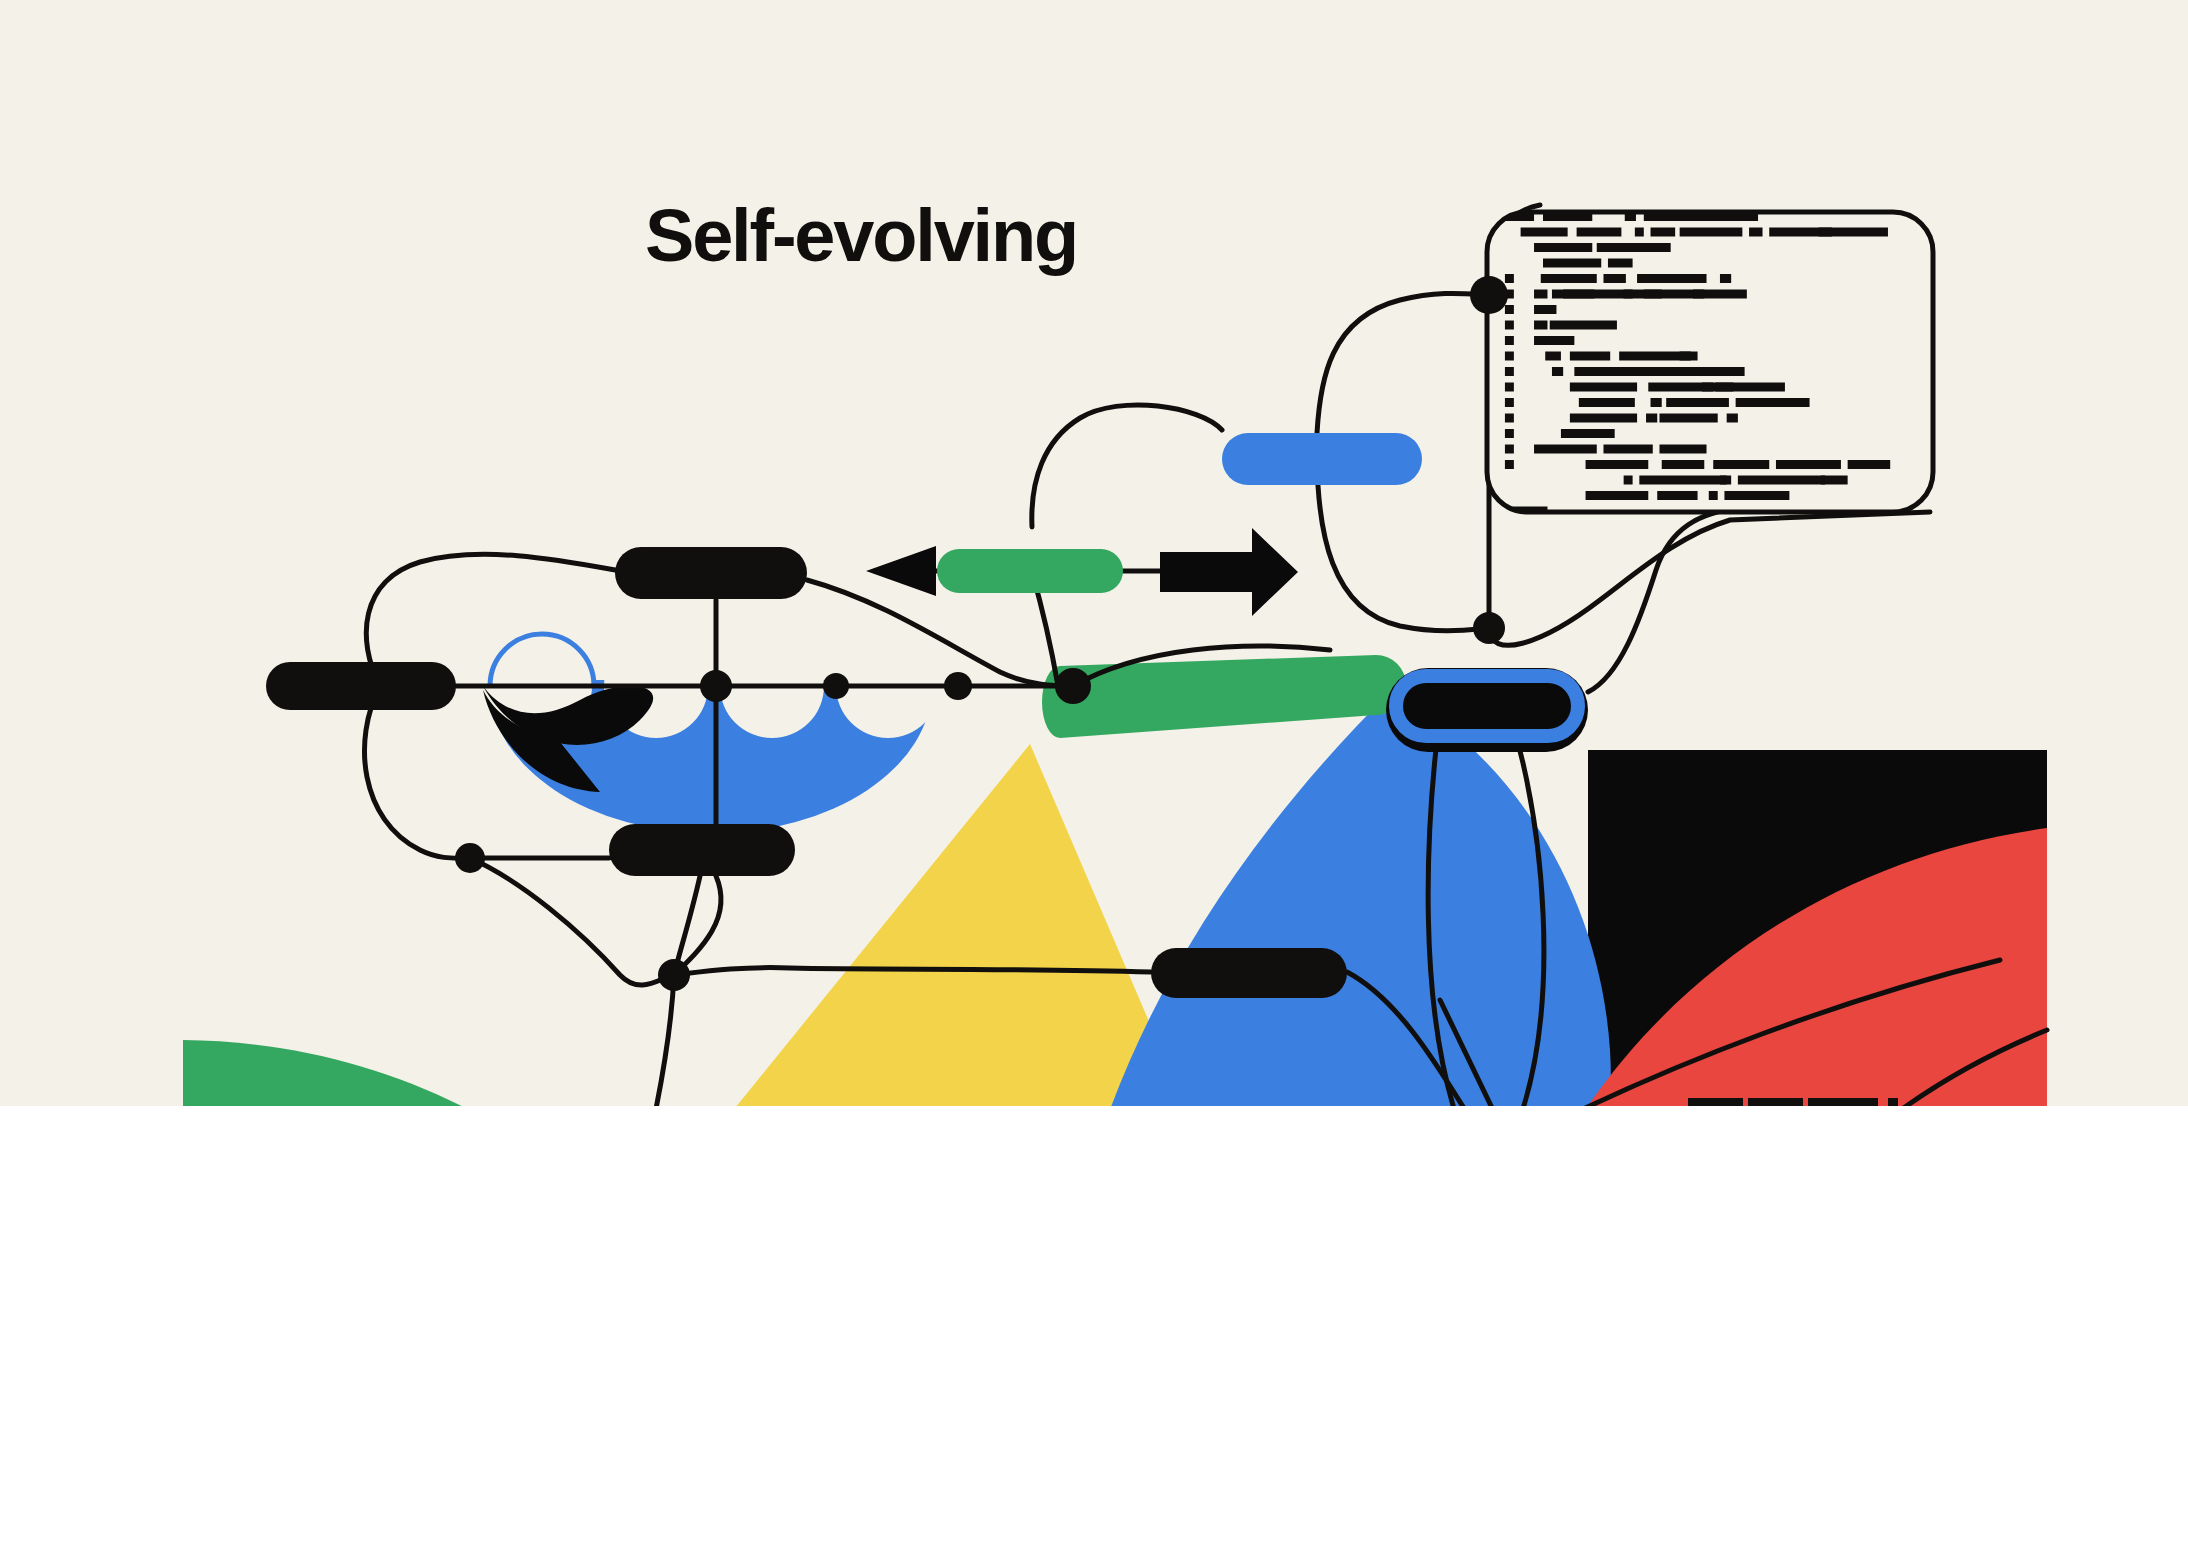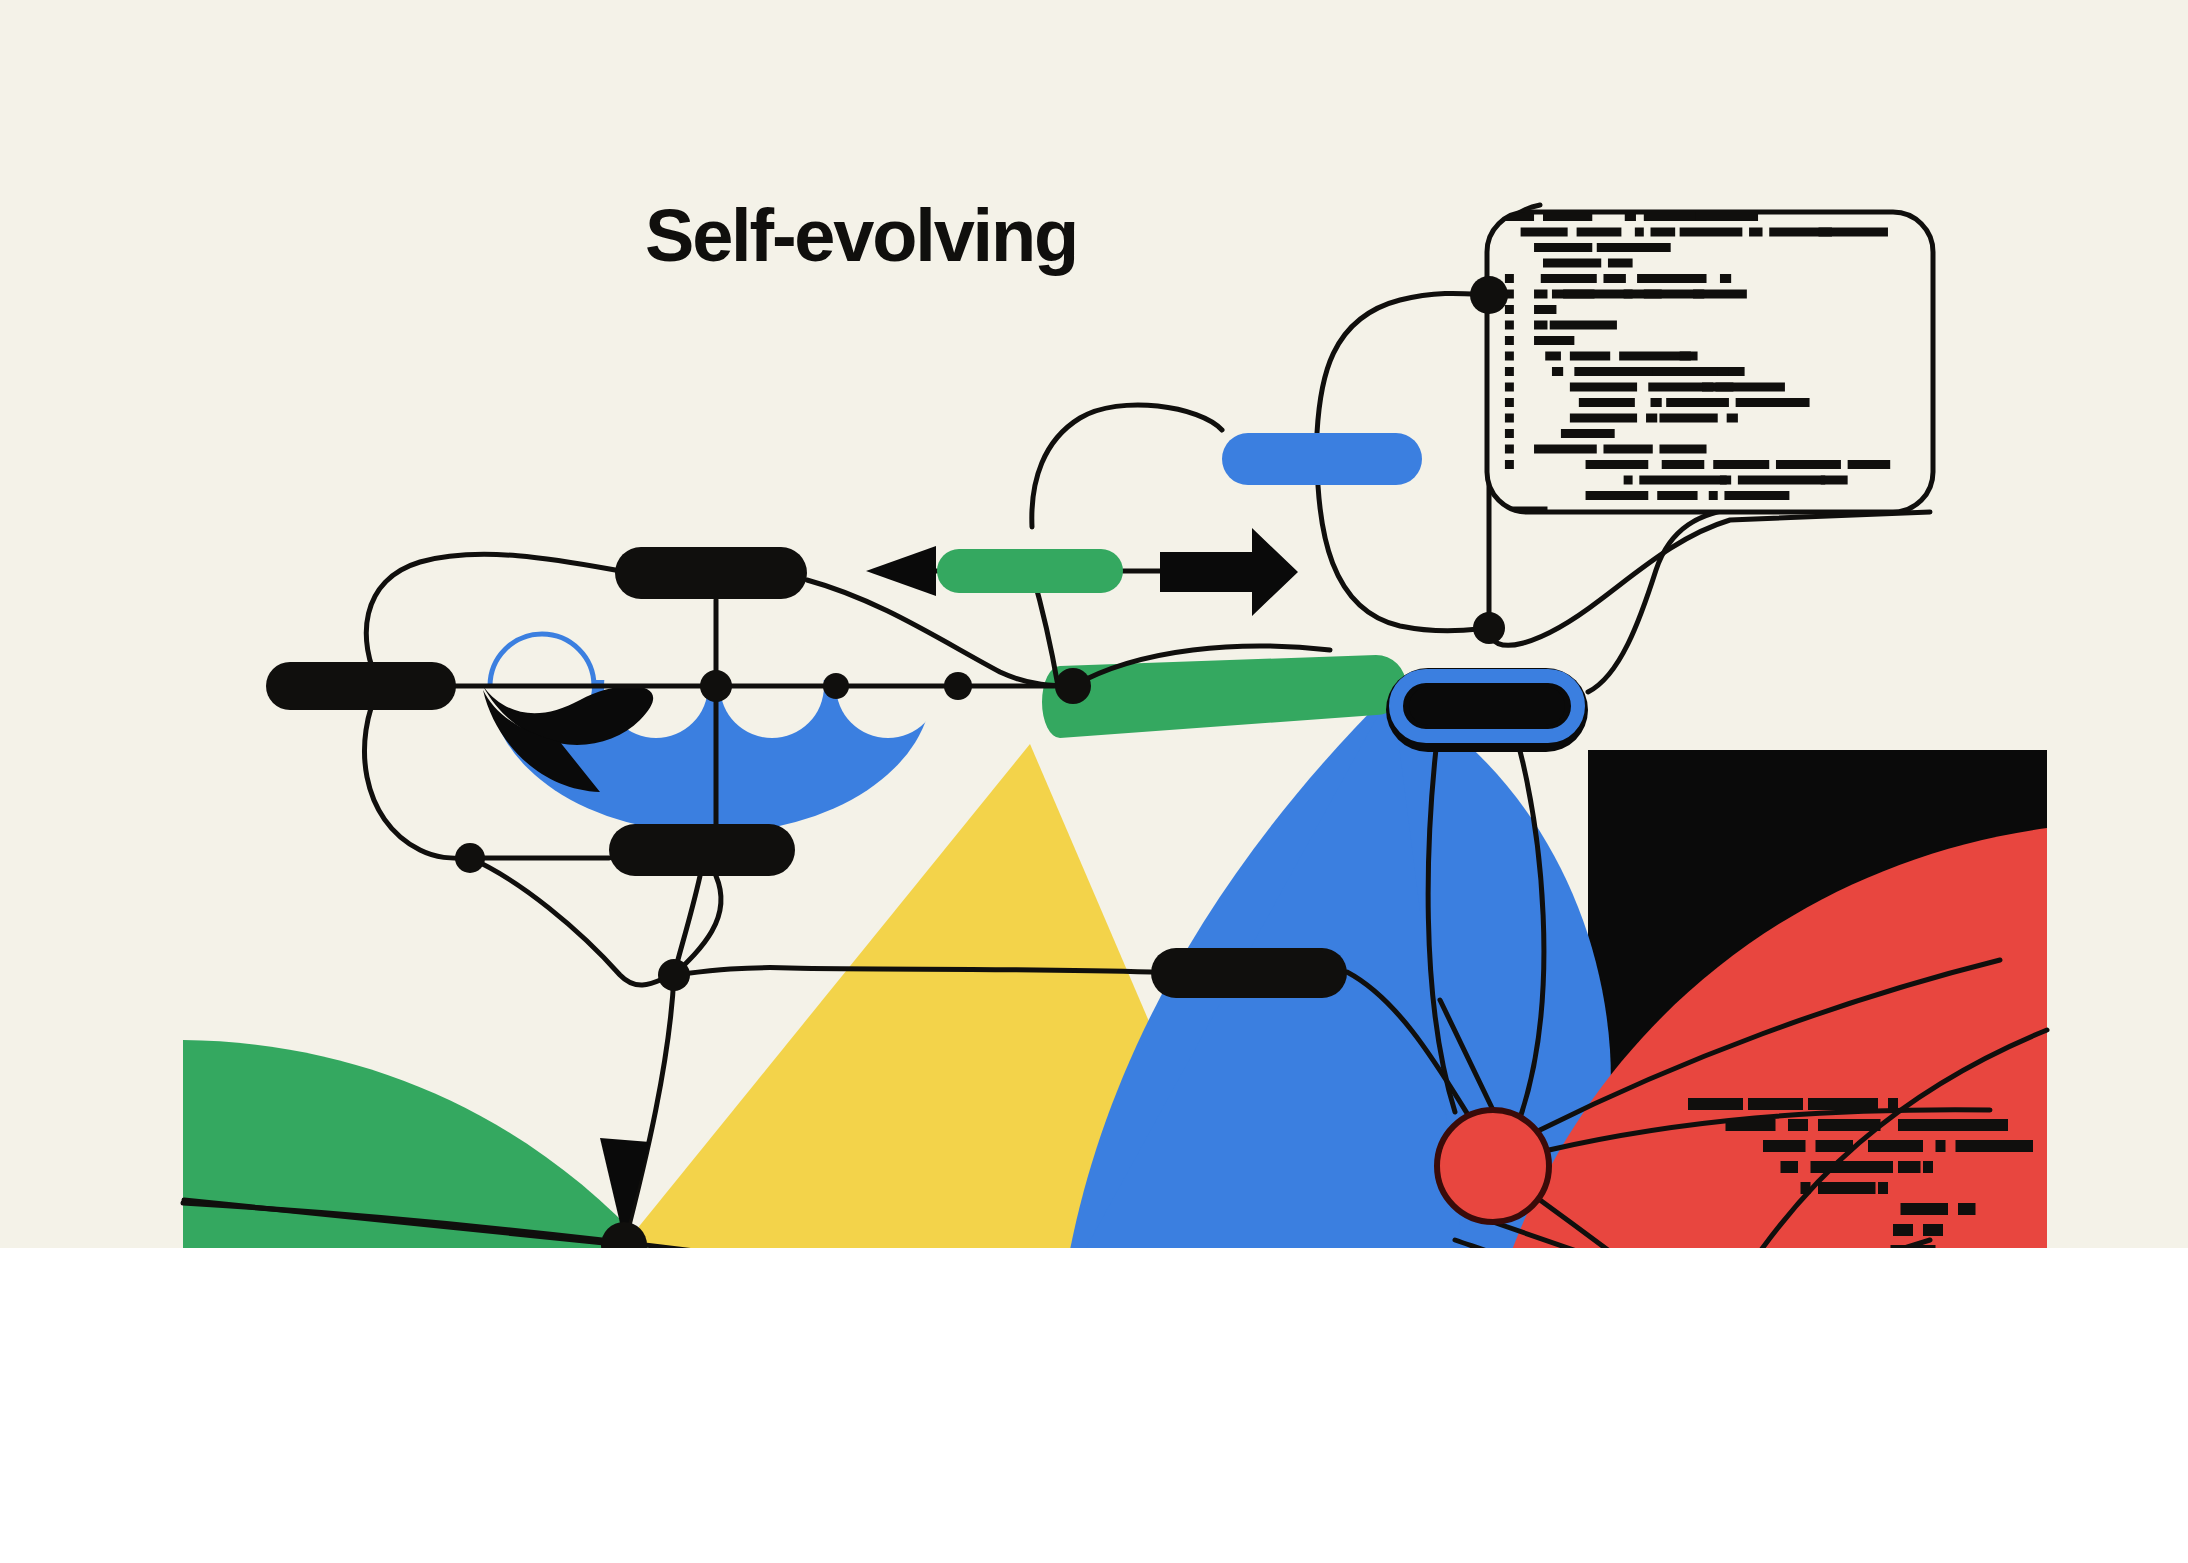--- a/index.html
+++ b/index.html
@@ -3,21 +3,21 @@
 <meta charset="utf-8">
 <style>
   html, body {
     margin: 0;
     padding: 0;
     background: #ffffff;
   }
   #stage {
     position: relative;
     width: 2188px;
-    height: 1248px;
+    height: 1106px;
     overflow: hidden;
     background: #f4f2e8;
     font-family: "Liberation Sans", sans-serif;
   }
   #artboard {
     position: absolute;
     inset: 0;
   }
   #artboard svg {
     display: block;

